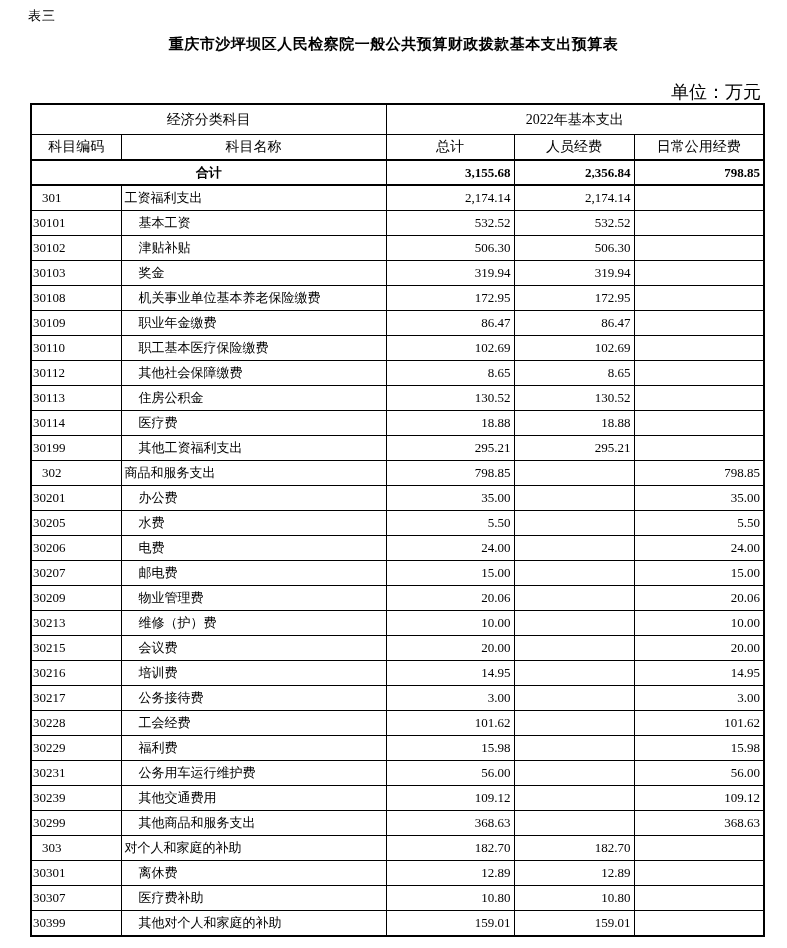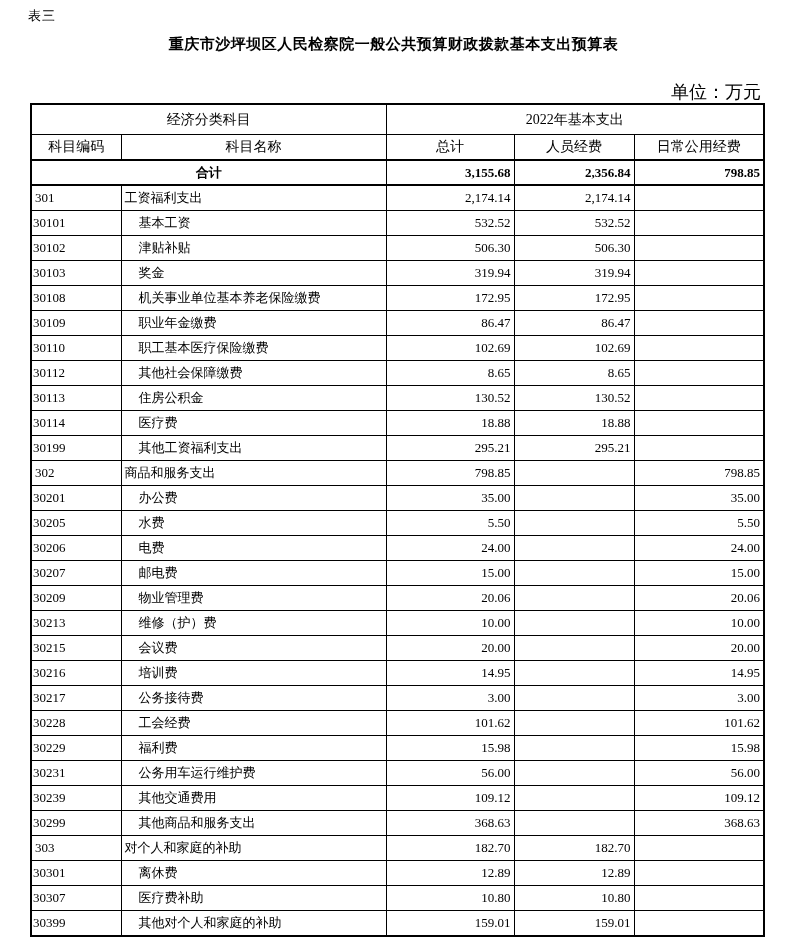--- a/index.html
+++ b/index.html
@@ -63,21 +63,21 @@
     font-weight: normal;
     text-align: center;
     font-size: 14px;
   }
   tr.hdr-group th { height: 29px; }
   tr.hdr-cols  th { height: 24px; border-bottom: 2px solid #000; }
   tr.total-row td { height: 23px; font-weight: bold; border-bottom: 2px solid #000; }
   tr.data-row  td { height: 24px; }
   td.c-label { text-align: center; margin-left: 27px; }
   td.c-num   { text-align: right; padding-right: 4px; }
-  tr.data-row.parent td.c-code { padding-left: 3px; margin-top: 24px; }
+  tr.data-row.parent td.c-code { padding-left: 10px; margin-top: 24px; }
   tr.data-row.parent td.c-name { padding-left: 3px; }
   tr.data-row.child  td.c-code { padding-left: 1px; }
   tr.data-row.child  td.c-name { padding-left: 17px; }
 </style>
 </head>
 <body>
 
 <div class="page">
 
   <div class="corner-label">表三</div>

